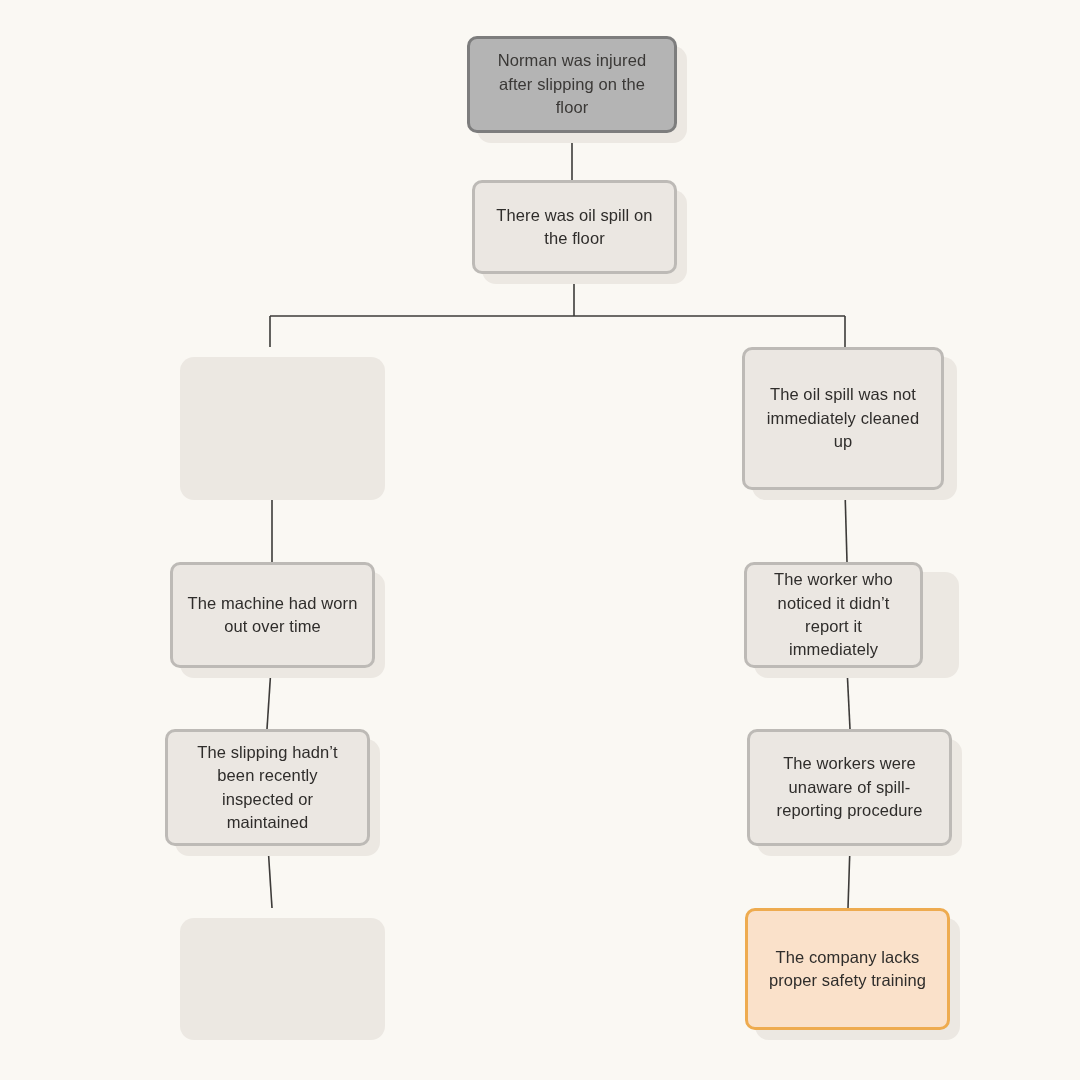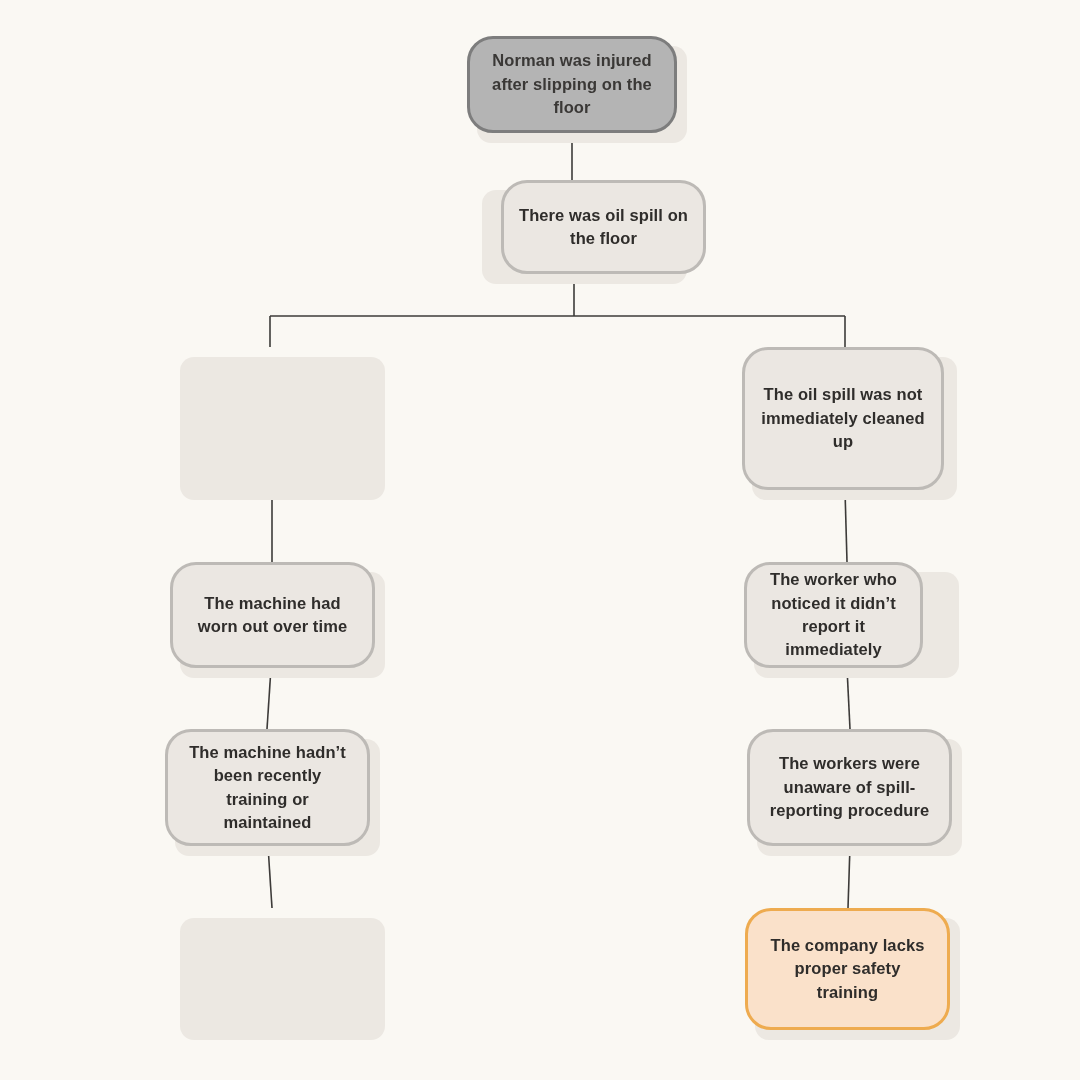--- a/index.html
+++ b/index.html
@@ -28,30 +28,29 @@
     height: 1080px;
     pointer-events: none;
   }
   .node {
     position: absolute;
     box-sizing: border-box;
     display: flex;
     align-items: center;
     justify-content: center;
     text-align: center;
-    border-radius: 26px;
+    border-radius: 10px;
     border: 3px solid #bdbab6;
     background: #ebe7e2;
     color: #2f2d2b;
     font-size: 16.5px;
     line-height: 1.42;
     letter-spacing: 0.1px;
     padding: 16px 14px;
     z-index: 2;
-    font-weight: bold;
   }
   .node .label {
     display: block;
     width: 100%;
   }
   .node-shadow {
     position: absolute;
     border-radius: 14px;
     background: #ece8e2;
     z-index: 1;
@@ -102,39 +101,39 @@
   <div class="node-shadow" style="left:754px;  top:572px; width:205px; height:106px;"></div>
   <div class="node-shadow" style="left:175px;  top:739px; width:205px; height:117px;"></div>
   <div class="node-shadow" style="left:757px;  top:739px; width:205px; height:117px;"></div>
   <div class="node-shadow" style="left:180px;  top:918px; width:205px; height:122px;"></div>
   <div class="node-shadow" style="left:755px;  top:918px; width:205px; height:122px;"></div>
 
   <div class="node root" style="left:467px; top:36px; width:210px; height:97px;">
     <span class="label">Norman was injured after slipping on the floor</span>
   </div>
 
-  <div class="node" style="left:472px; top:180px; width:205px; height:94px;margin-left:29px;">
+  <div class="node" style="left:472px; top:180px; width:205px; height:94px;">
     <span class="label">There was oil spill on the floor</span>
   </div>
 
 
   <div class="node" style="left:742px; top:347px; width:202px; height:143px;">
     <span class="label">The oil spill was not immediately cleaned up</span>
   </div>
 
   <div class="node" style="left:170px; top:562px; width:205px; height:106px;">
     <span class="label">The machine had worn out over time</span>
   </div>
 
   <div class="node" style="left:744px; top:562px; width:179px; height:106px;">
     <span class="label">The worker who noticed it didn’t report it immediately</span>
   </div>
 
   <div class="node" style="left:165px; top:729px; width:205px; height:117px;">
-    <span class="label">The machine hadn’t been recently training or maintained</span>
+    <span class="label">The slipping hadn’t been recently inspected or maintained</span>
   </div>
 
   <div class="node" style="left:747px; top:729px; width:205px; height:117px;justify-content:center;">
     <span class="label">The workers were unaware of spill-reporting procedure</span>
   </div>
 
 
   <div class="node cause" style="left:745px; top:908px; width:205px; height:122px;">
     <span class="label">The company lacks proper safety training</span>
   </div>

